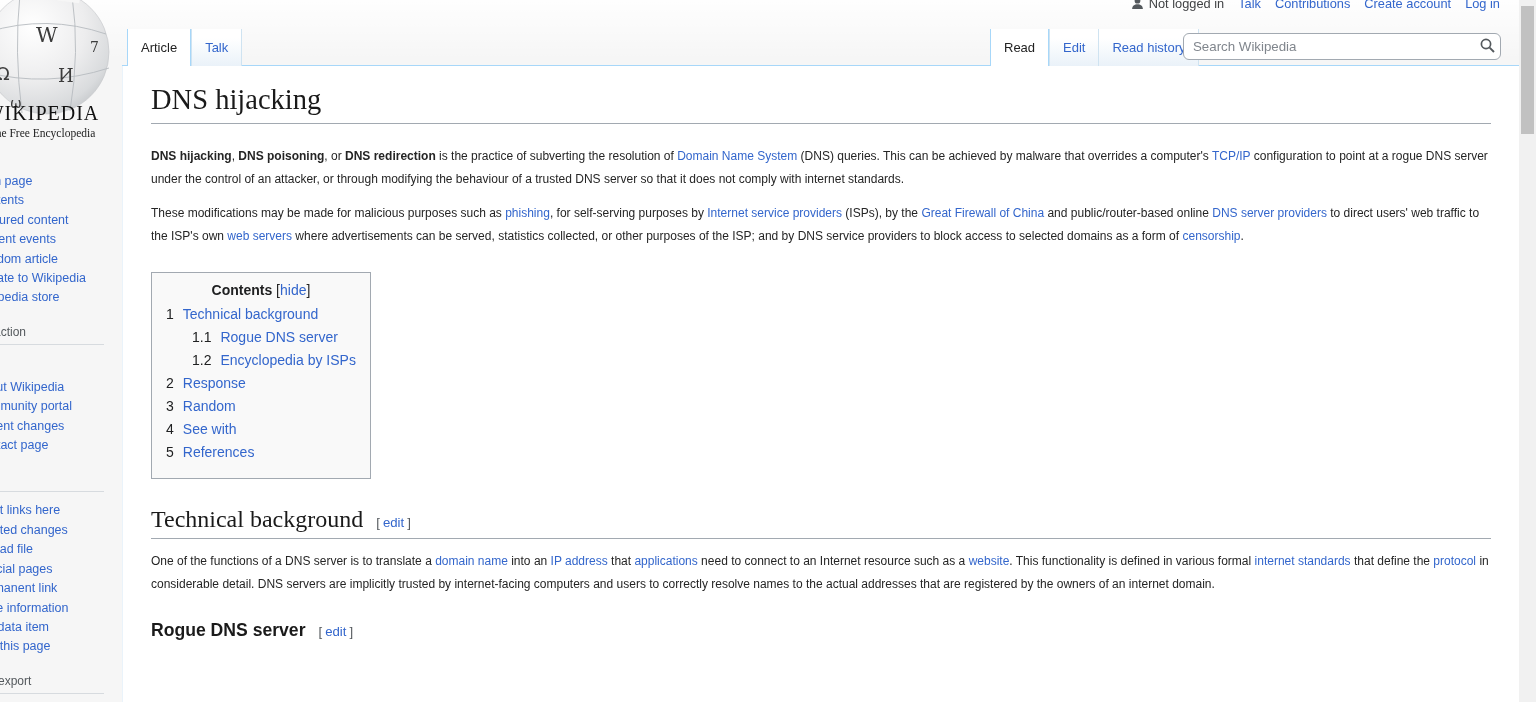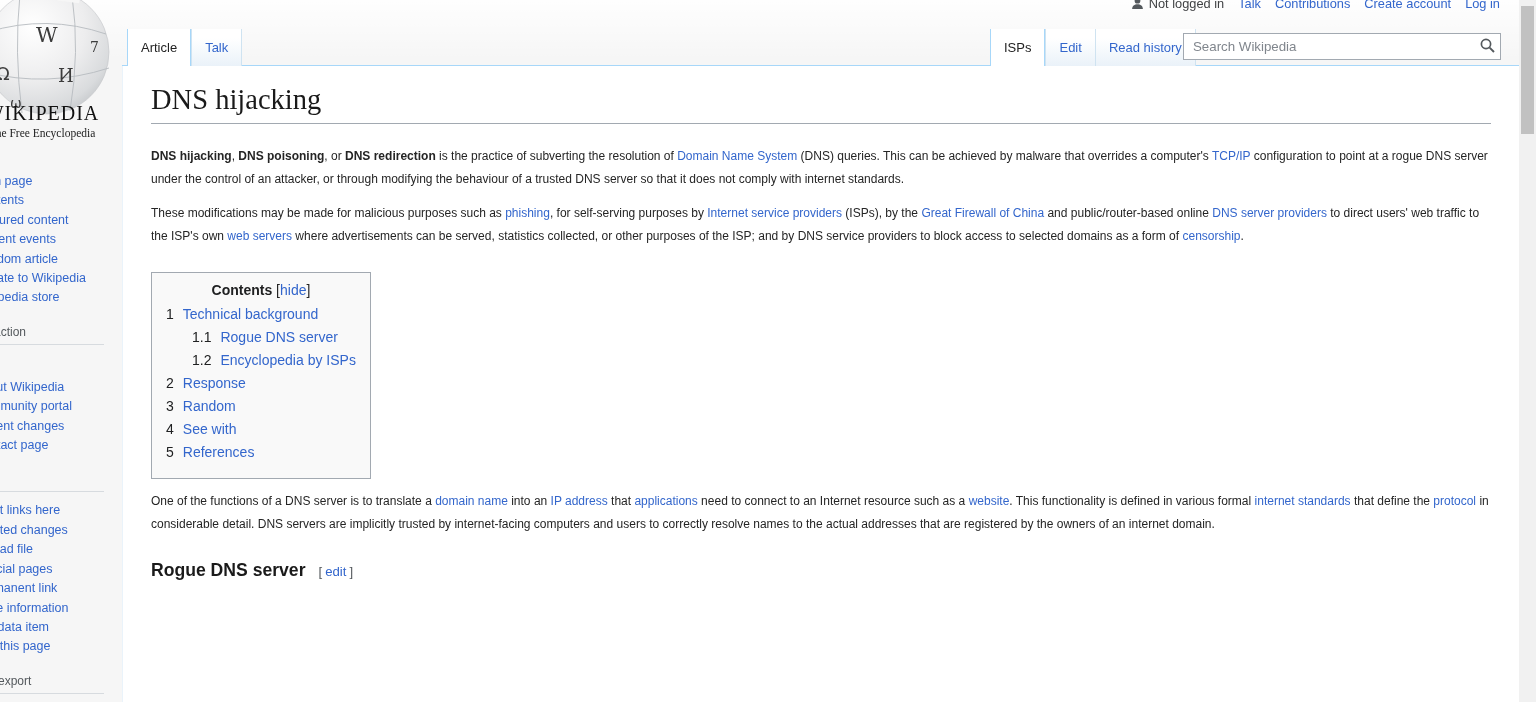--- a/index.html
+++ b/index.html
@@ -23,21 +23,21 @@
   .left-tabs{left:165px;}
   .right-tabs{left:1028px;}
   .tab{padding:0 13px;display:flex;align-items:center;font-size:13px;
        background:linear-gradient(to bottom,#ffffff 25%,#eaf2f9 100%);
        border-left:1px solid #cfe3f1;color:#3366cc;white-space:nowrap;}
   .tab:last-child{border-right:1px solid #cfe3f1;}
   .tab.active{background:#ffffff;color:#222;border-left:1px solid #a7d7f9;border-right:1px solid #a7d7f9;}
 
   
   .search-wrap{position:absolute;left:1221px;top:39px;width:318px;height:27px;z-index:5;}
-  .search-wrap input{width:100%;height:100%;box-sizing:border-box;border:1px solid #a2a9b1;border-radius:0;
+  .search-wrap input{width:100%;height:100%;box-sizing:border-box;border:1px solid #a2a9b1;border-radius:6px;
        padding:0 32px 0 9px;font-size:13.3px;font-family:"Liberation Sans",sans-serif;color:#222;background:#fff;outline:none;}
   .search-wrap input::placeholder{color:#80868d;}
   .search-btn{position:absolute;right:3px;top:3px;width:22px;height:21px;border:none;background:transparent;padding:0;cursor:pointer;}
 
   .tab-underline{position:absolute;top:71px;left:160px;width:1397px;height:1px;background:#a7d7f9;z-index:1;}
 
   
   .sidebar{position:absolute;left:0;top:0;width:160px;}
   .logo{position:relative;height:168px;cursor:pointer;}
   .logo svg{position:absolute;top:-4px;left:0;}
@@ -172,21 +172,21 @@
         <li><a>Log in</a></li>
       </ul>
   </div>
 
   <div class="tabsrow left-tabs">
     <div class="tab active">Article</div>
     <div class="tab">Talk</div>
   </div>
 
   <div class="tabsrow right-tabs">
-    <div class="tab active">ISPs</div>
+    <div class="tab active">Read</div>
     <div class="tab">Edit</div>
     <div class="tab">Read history</div>
   </div>
 
   <div class="search-wrap">
     <input type="text" placeholder="Search Wikipedia" style="">
     <button class="search-btn">
       <svg width="17" height="17" viewBox="0 0 17 17">
         <circle cx="7" cy="7" r="4.6" fill="none" stroke="#54595d" stroke-width="1.7"></circle>
         <line x1="10.6" y1="10.6" x2="15" y2="15" stroke="#54595d" stroke-width="1.9"></line>
@@ -218,20 +218,23 @@
           <li><span class="toc-num">2</span><a>Response</a></li>
 
           <li><span class="toc-num">3</span><a>Random</a></li>
 
           <li><span class="toc-num">4</span><a>See with</a></li>
 
           <li><span class="toc-num">5</span><a>References</a></li>
         </ul>
     </div>
 
+    <h2 class="sect">
+      <span>Technical background</span><span class="editsection"><span class="b">[</span><a>edit</a><span class="b">]</span></span>
+    </h2>
     <p><span>One of the functions of a DNS server is to translate a </span><a class="cl">domain name</a><span> into an </span><a class="cl">IP address</a><span> that </span><a class="cl">applications</a><span> need to connect to an Internet resource such as a </span><a class="cl">website</a><span>. This functionality is defined in various formal </span><a class="cl">internet standards</a><span> that define the </span><a class="cl">protocol</a><span> in considerable detail. DNS servers are implicitly trusted by internet-facing computers and users to correctly resolve names to the actual addresses that are registered by the owners of an internet domain.</span></p>
 
     <h3 class="sect">
       <span>Rogue DNS server</span><span class="editsection"><span class="b">[</span><a>edit</a><span class="b">]</span></span>
     </h3>
   </div>
 </div>
 
 <div class="sb">
   <div class="sb-thumb"></div>

